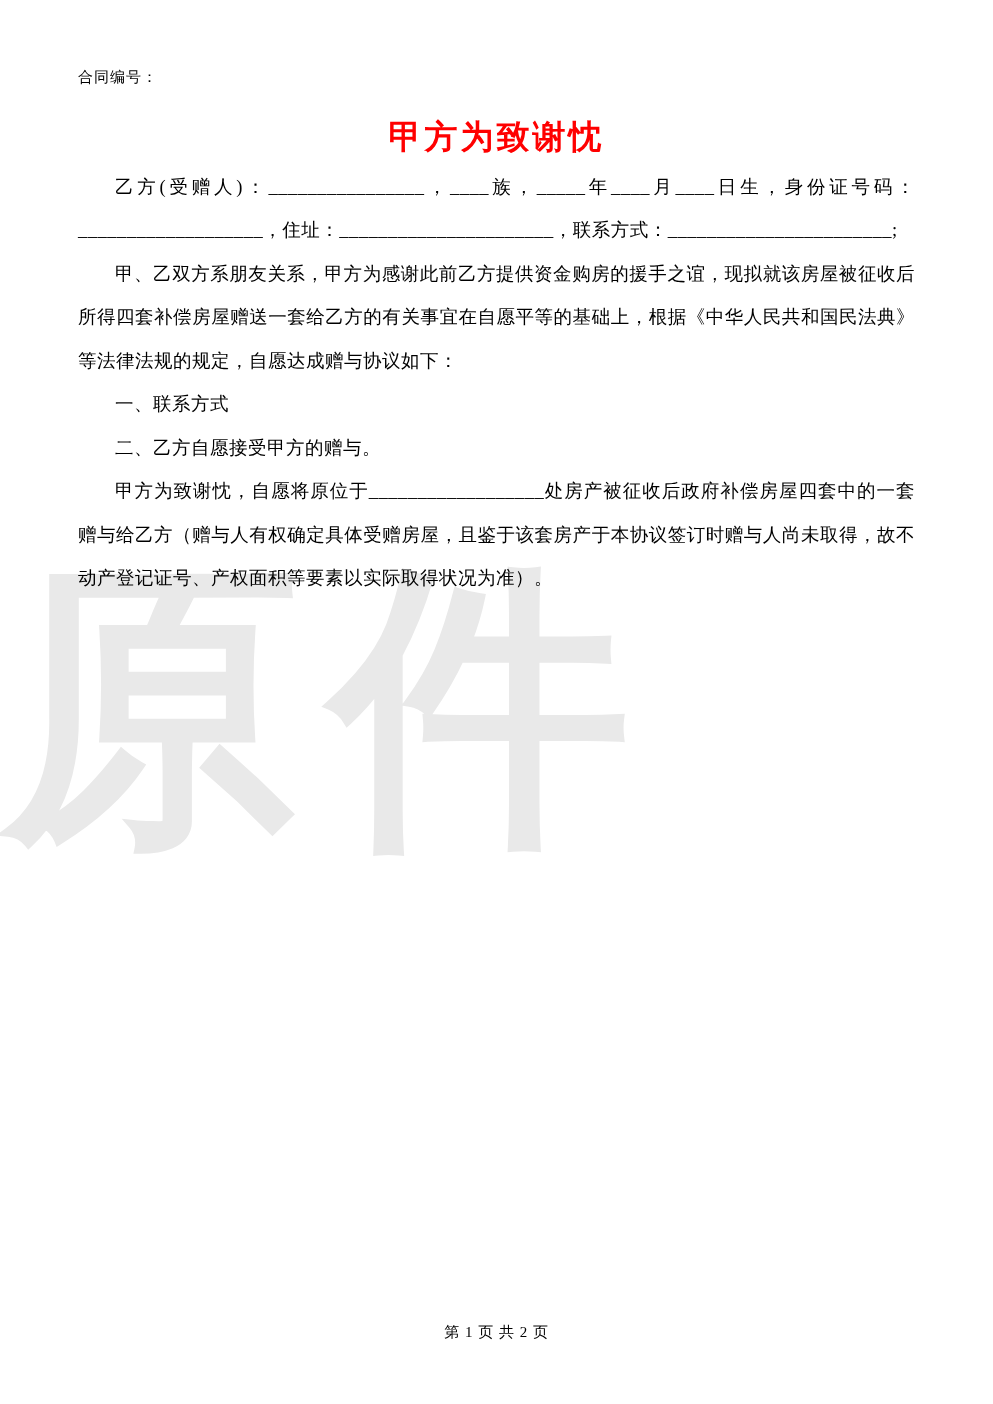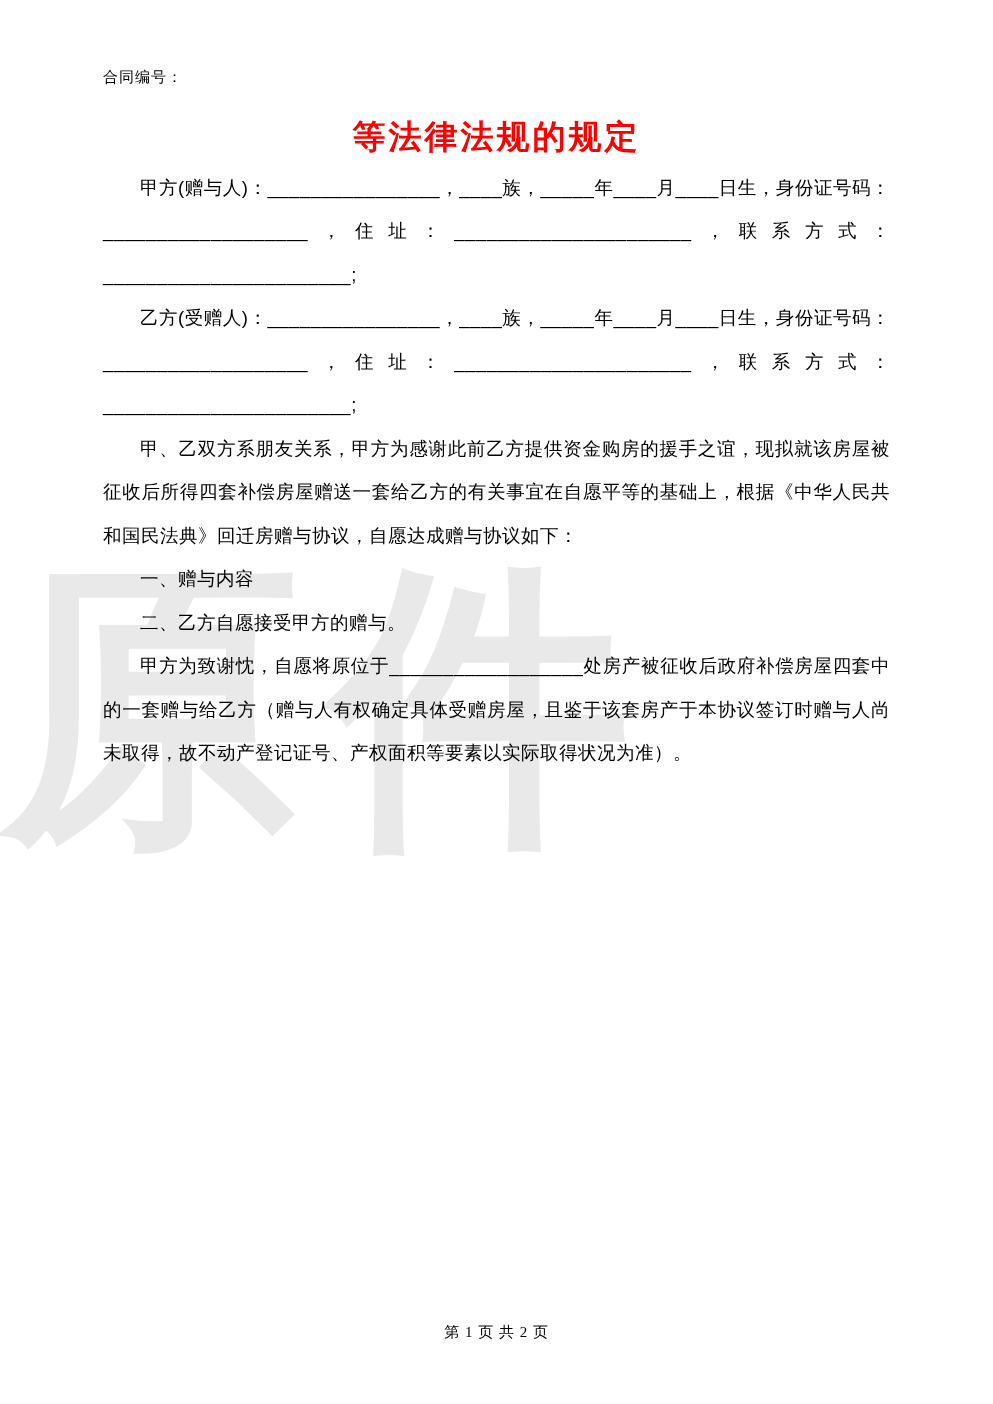--- a/index.html
+++ b/index.html
@@ -37,21 +37,22 @@
     font-weight: 700;
     color: #e9e9e9;
     letter-spacing: 30px;
     line-height: 1;
     white-space: nowrap;
     user-select: none;
   }
   .content {
     position: relative;
     z-index: 1;
-    padding: 0 103px;
+    padding: 0 78px;
+    font-family: Liberation Serif, serif;
   }
   .contract-no {
     font-size: 15px;
     color: #000000;
     padding-top: 68px;
     letter-spacing: 1px;
   }
   .doc-title {
     text-align: center;
     color: #ff0000;
@@ -93,29 +94,28 @@
 <div class="page">
 
   <div class="watermark">
     <span>原件</span>
   </div>
 
   <div class="content">
 
     <div class="contract-no">合同编号：</div>
 
-    <div class="doc-title">等法律法规的规定</div>
+    <div class="doc-title">甲方为致谢忱</div>
 
-    <p class="para indent">甲方(赠与人)：________________，____族，_____年____月____日生，身份证号码：___________________，住址：______________________，联系方式：_______________________;</p>
 
     <p class="para indent">乙方(受赠人)：________________，____族，_____年____月____日生，身份证号码：___________________，住址：______________________，联系方式：_______________________;</p>
 
-    <p class="para indent">甲、乙双方系朋友关系，甲方为感谢此前乙方提供资金购房的援手之谊，现拟就该房屋被征收后所得四套补偿房屋赠送一套给乙方的有关事宜在自愿平等的基础上，根据《中华人民共和国民法典》回迁房赠与协议，自愿达成赠与协议如下：</p>
+    <p class="para indent">甲、乙双方系朋友关系，甲方为感谢此前乙方提供资金购房的援手之谊，现拟就该房屋被征收后所得四套补偿房屋赠送一套给乙方的有关事宜在自愿平等的基础上，根据《中华人民共和国民法典》等法律法规的规定，自愿达成赠与协议如下：</p>
 
-    <p class="para indent">一、赠与内容</p>
+    <p class="para indent">一、联系方式</p>
     <p class="para indent">二、乙方自愿接受甲方的赠与。</p>
 
     <p class="para indent">甲方为致谢忱，自愿将原位于__________________处房产被征收后政府补偿房屋四套中的一套赠与给乙方（赠与人有权确定具体受赠房屋，且鉴于该套房产于本协议签订时赠与人尚未取得，故不动产登记证号、产权面积等要素以实际取得状况为准）。</p>
 
 
 
   </div>
 
   <div class="footer">
     <span class="num">第 1 页 共 2 页</span>

